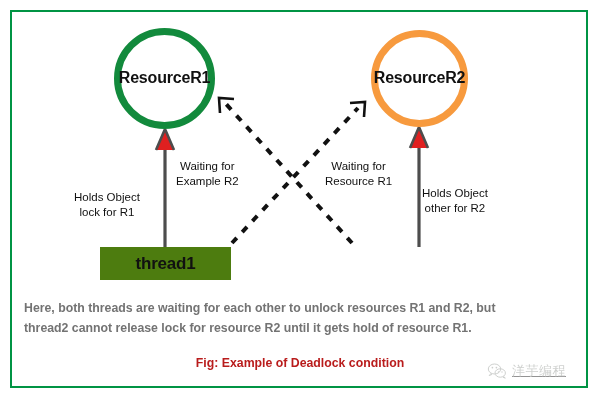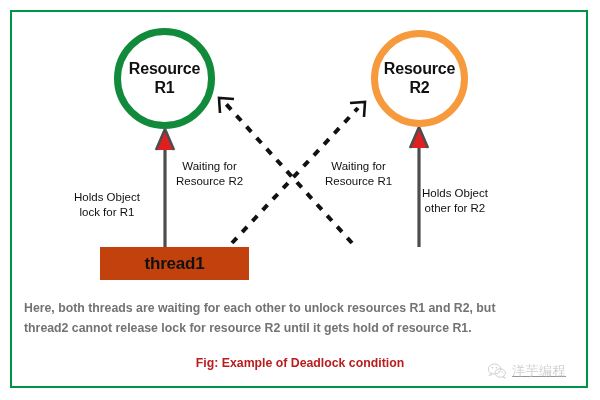--- a/index.html
+++ b/index.html
@@ -30,21 +30,21 @@
     top: 0;
     width: 600px;
     height: 400px;
     pointer-events: none;
   }
   .res-circle {
     position: absolute;
     border-radius: 50%;
     box-sizing: border-box;
     display: flex;
-    flex-direction: column;
+    flex-direction: row;
     align-items: center;
     justify-content: center;
     background: #ffffff;
   }
   #resource-r1 {
     left: 114px; top: 28px;
     width: 101px; height: 101px;
     border: 7px solid #128a3c;
   }
   #resource-r2 {
@@ -65,22 +65,22 @@
     display: flex;
     align-items: center;
     justify-content: center;
     font-size: 17px;
     font-weight: bold;
     color: #111111;
     letter-spacing: -0.2px;
   }
   #thread1-box {
     left: 100px; top: 247px;
-    width: 149px; height: 33px;
-    background: #c2410c;
+    width: 131px; height: 33px;
+    background: #4d7c0f;
   }
   #thread2-box {
     left: 350px; top: 247px;
     width: 134px; height: 33px;
     background: #fcb94d;
   }
   .edge-label {
     position: absolute;
     font-size: 11.5px;
     font-weight: normal;
@@ -178,21 +178,21 @@
     <span>thread1</span>
   </div>
 
   <div class="edge-label" id="label-holds-r1">
     <div>Holds Object</div>
     <div>lock for R1</div>
   </div>
 
   <div class="edge-label" id="label-wait-r2">
     <div>Waiting for</div>
-    <div>Resource R2</div>
+    <div>Example R2</div>
   </div>
 
   <div class="edge-label" id="label-wait-r1">
     <div>Waiting for</div>
     <div>Resource R1</div>
   </div>
 
   <div class="edge-label" id="label-holds-r2">
     <div>Holds Object</div>
     <div>other for R2</div>

